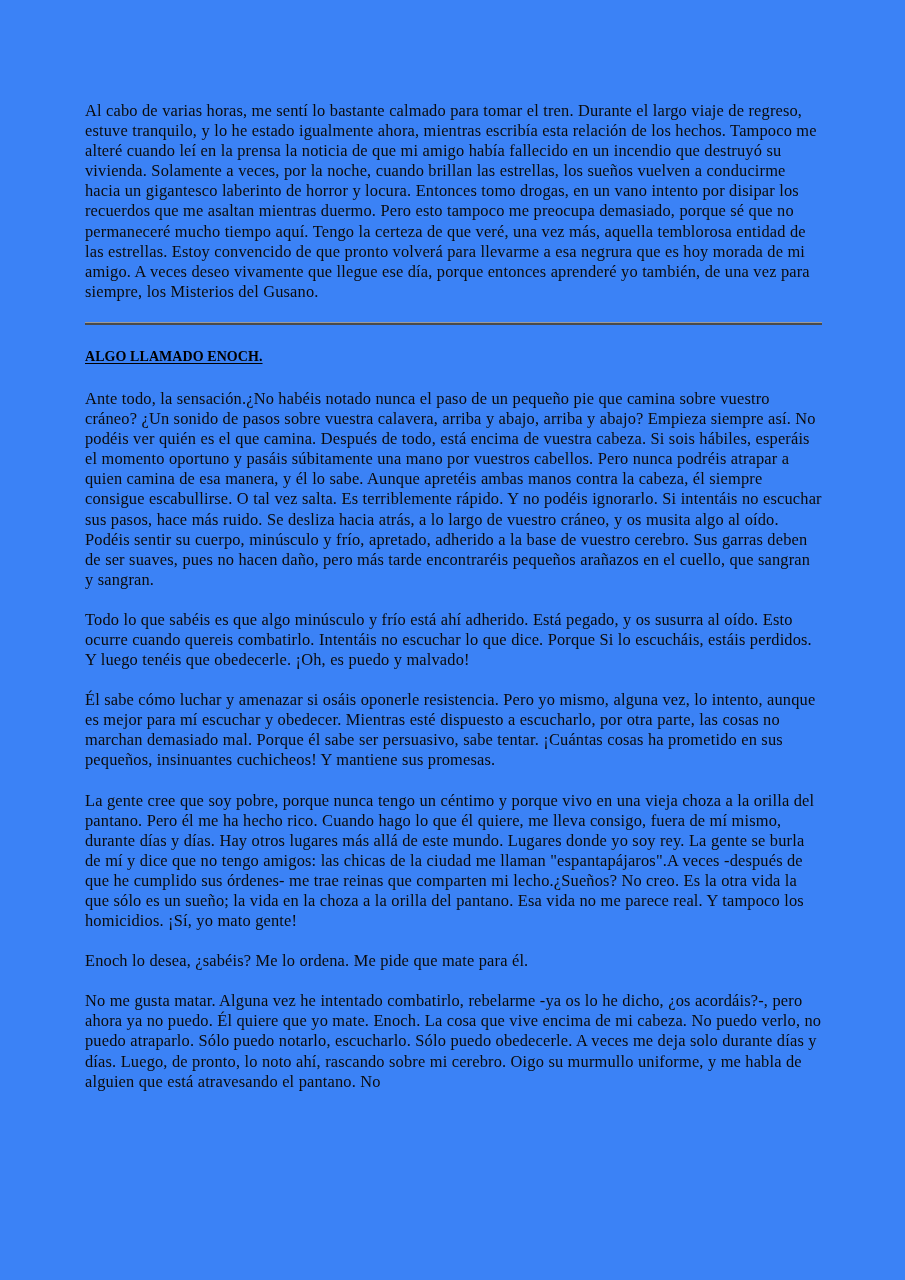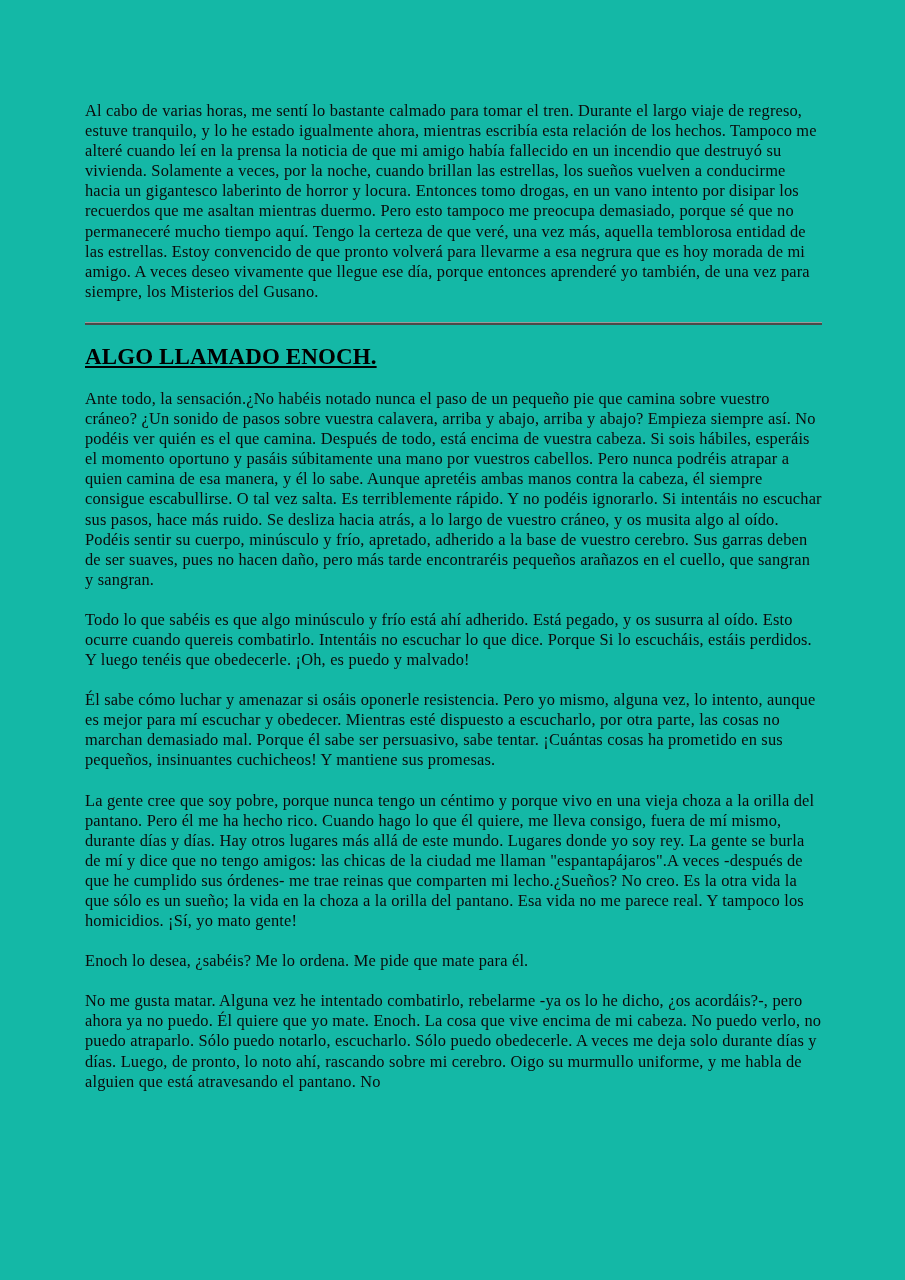--- a/index.html
+++ b/index.html
@@ -12,21 +12,21 @@
     height: 1280px;
     overflow: hidden;
     font-family: "Liberation Serif", "DejaVu Serif", serif;
     color: #000000;
     -webkit-font-smoothing: antialiased;
   }
   .page {
     position: relative;
     width: 905px;
     height: 1280px;
-    background: #14b8a6;
+    background: #3b82f6;
     box-sizing: border-box;
   }
   .content {
     position: absolute;
     left: 85px;
     top: 101px;
     width: 737px;
   }
   p.para {
     margin: 0 0 20px 0;
@@ -46,21 +46,21 @@
     margin: 9px 0 22px 0;
     border: 0;
     border-top: 1px solid #9a9a9a;
     border-bottom: 2px solid #4a4a4a;
     padding: 0;
     box-sizing: content-box;
   }
   h2.section-heading {
     margin: 0 0 22px 0;
     padding: 0;
-    font-size: 23px;
+    font-size: 14px;
     line-height: 20px;
     font-weight: bold;
     text-decoration: underline;
     text-underline-offset: 2px;
     letter-spacing: 0.005em;
     color: #000000;
   }
 </style>
 </head>
 <body>

